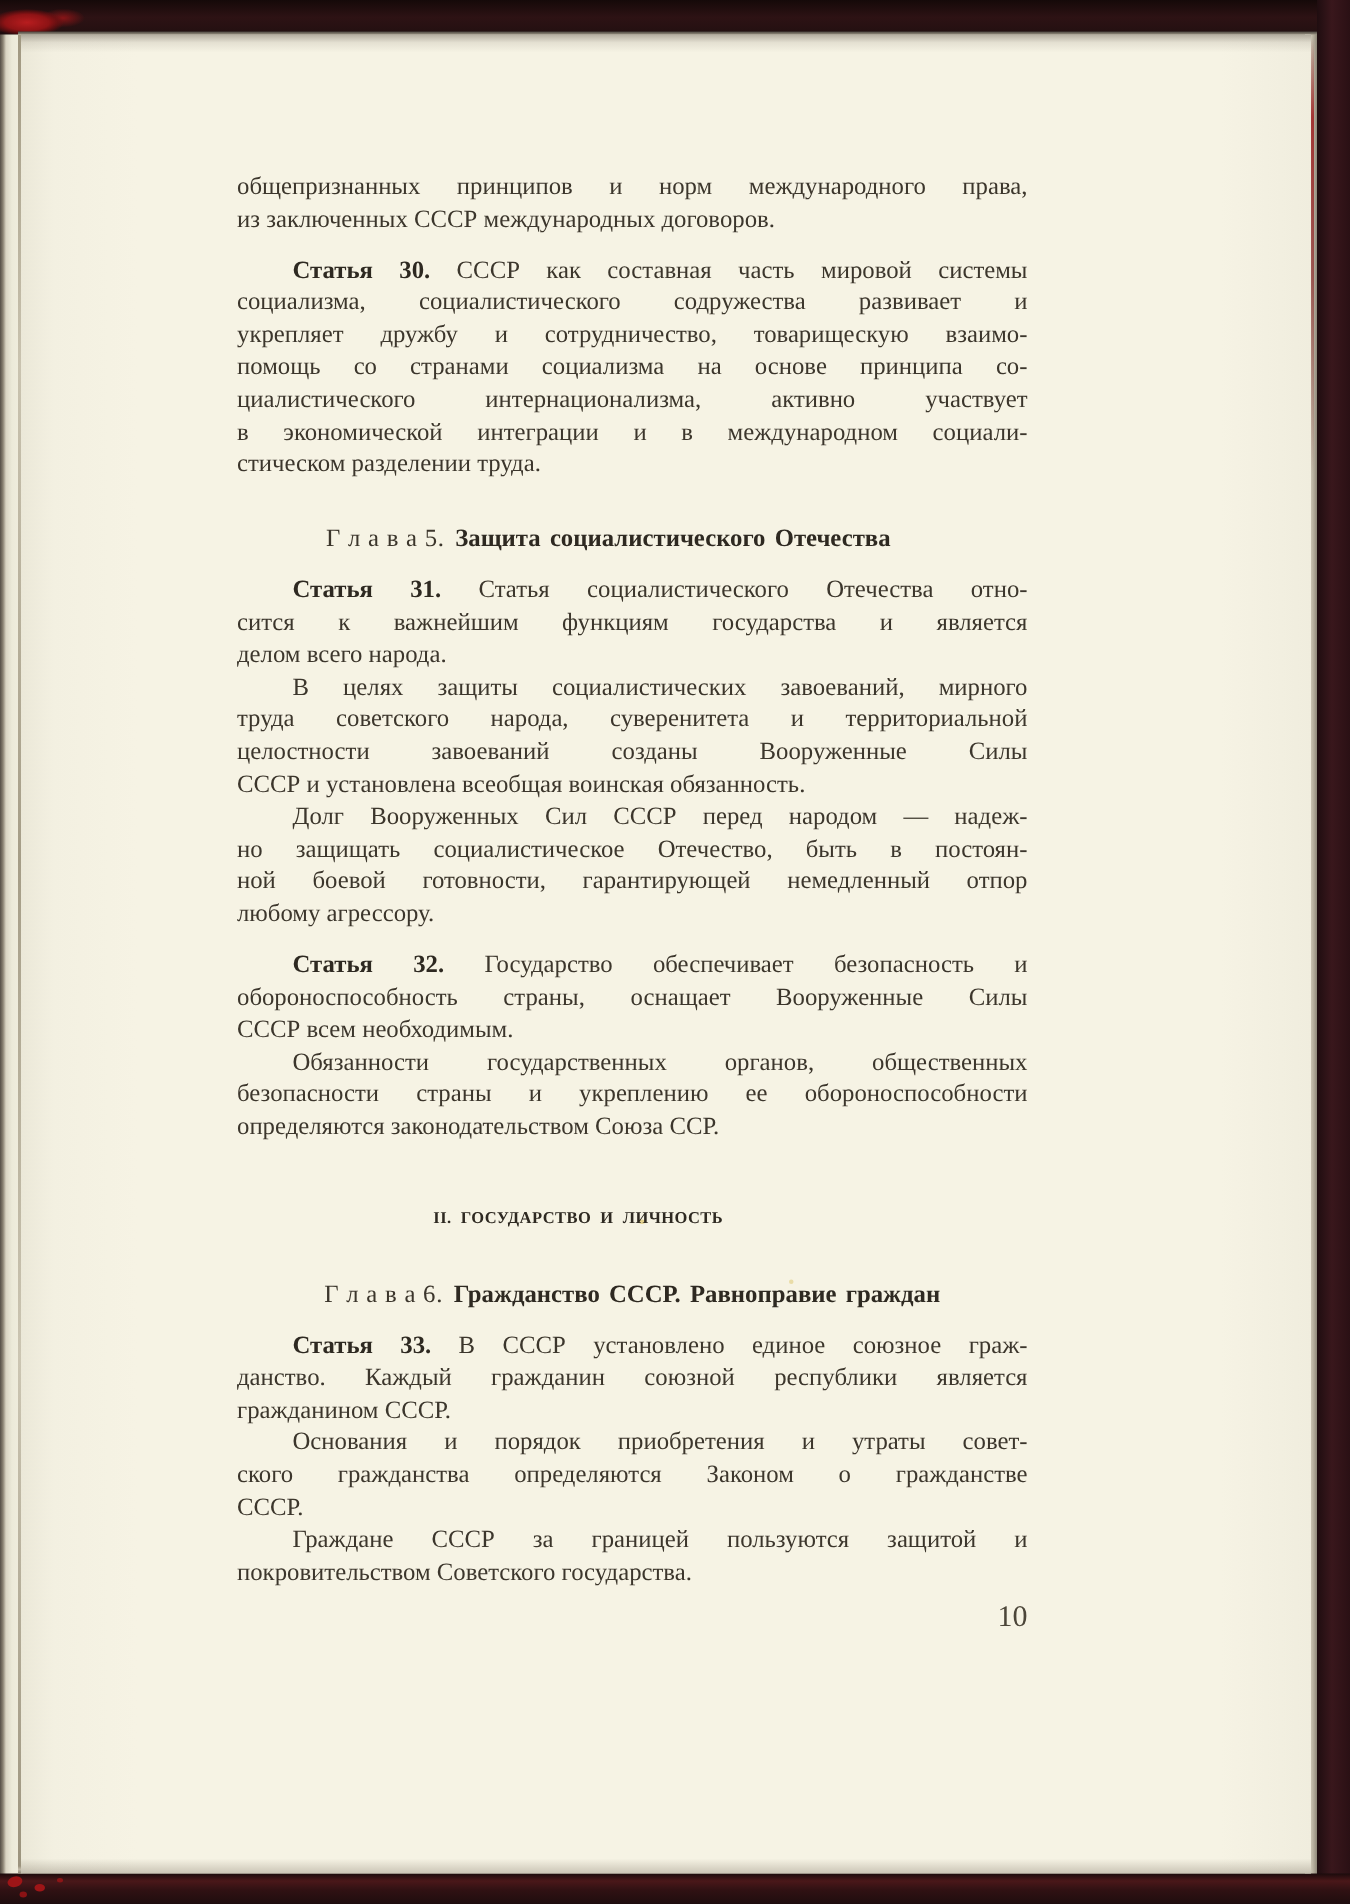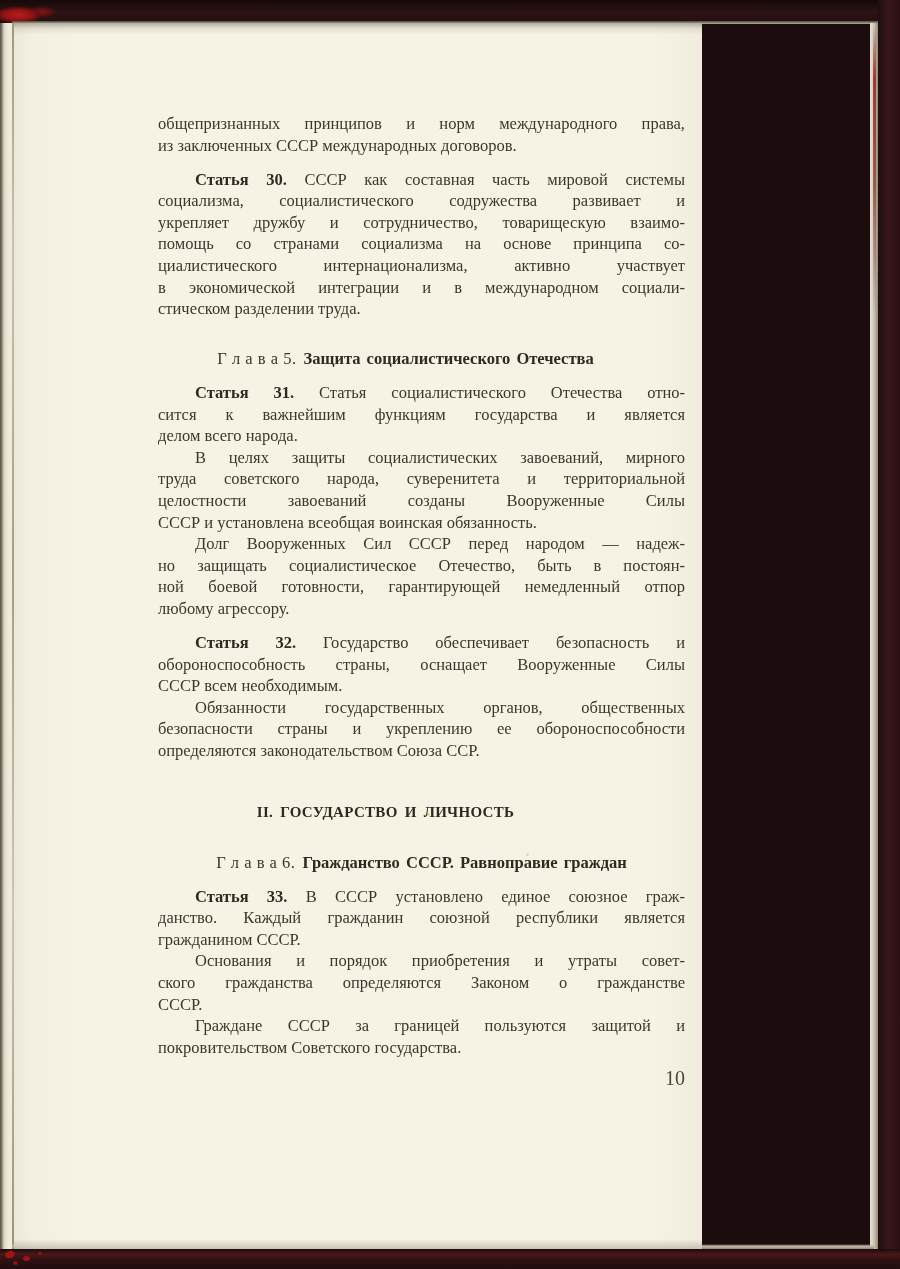--- a/index.html
+++ b/index.html
@@ -33,21 +33,21 @@
   .gutter-crease{position:absolute;left:12px;top:23px;width:3px;height:1226px;
     background:linear-gradient(180deg,rgba(151,142,118,.9) 0%,rgba(170,161,138,.55) 18%,rgba(146,137,113,.8) 45%,rgba(168,159,136,.5) 72%,rgba(140,131,108,.85) 100%);}
   .edge-right{position:absolute;left:870px;top:23px;width:8px;height:1226px;
     background:linear-gradient(90deg,#e6e1d1 0%,#d3cdbc 40%,#b0a998 75%,#8f897a 100%);}
   .red-ribbon-line{position:absolute;left:873px;top:26px;width:3px;height:290px;
     background:linear-gradient(180deg,rgba(150,28,30,0) 0%,rgba(158,30,32,.85) 18%,rgba(130,22,24,.6) 55%,rgba(120,20,22,0) 100%);}
   .edge-bottom{position:absolute;left:12px;top:1244px;width:862px;height:5px;
     background:linear-gradient(180deg,rgba(214,208,193,0) 0%,#c4bdab 45%,#8e8777 100%);}
 
   
-  .page{position:absolute;left:14px;top:23px;width:688px;height:1226px;
+  .page{position:absolute;left:14px;top:23px;width:860px;height:1226px;
     background:linear-gradient(90deg,#ebe8d8 0%,#f3f0e1 2.5%,#f6f3e4 9%,#f6f3e4 93%,#f0edde 100%);}
   .page-top-shadow{position:absolute;left:0;top:0;width:100%;height:12px;
     background:linear-gradient(180deg,rgba(70,58,48,.38) 0%,rgba(70,58,48,.1) 45%,rgba(70,58,48,0) 100%);}
   .page-bottom-shadow{position:absolute;left:0;bottom:0;width:100%;height:10px;
     background:linear-gradient(0deg,rgba(88,76,60,.28) 0%,rgba(88,76,60,0) 100%);}
   .fleck{position:absolute;border-radius:50%;}
   .fleck.f1{left:412px;top:790px;width:4px;height:3px;background:rgba(216,186,74,.55);}
   .fleck.f2{left:512px;top:830px;width:3px;height:3px;background:rgba(216,186,74,.4);}
 
   
@@ -55,21 +55,21 @@
     font-size:16.5px;line-height:21.6px;color:#3c362c;}
   .line{text-align:justify;text-align-last:justify;}
   .line.last{text-align-last:left;}
   .line.indent{padding-left:37px;}
   b,.lead{font-weight:bold;color:#2e2921;}
   .b-cont{margin-top:0;}
   .b-article{margin-top:12.5px;}
   .b-sub{margin-top:0;}
   .b-chapter{margin-top:28px;text-align:center;position:relative;}
   .b-section{margin-top:38px;text-align:center;position:relative;
-    font-size:15px;line-height:24px;letter-spacing:.3px;word-spacing:3px;}
+    font-size:11px;line-height:24px;letter-spacing:.3px;word-spacing:3px;}
   .b-chapter .ch-prefix{letter-spacing:.5px;margin-right:7px;color:#3c362c;}
   .b-chapter .ch-title{word-spacing:2px;}
   .shiftL16{left:-16px;}
   .shiftL36{left:-36px;}
   .page-number{margin-top:10px;text-align:right;font-size:20px;color:#4c4639;}
 </style>
 </head>
 <body>
 
 <div class="scene">

